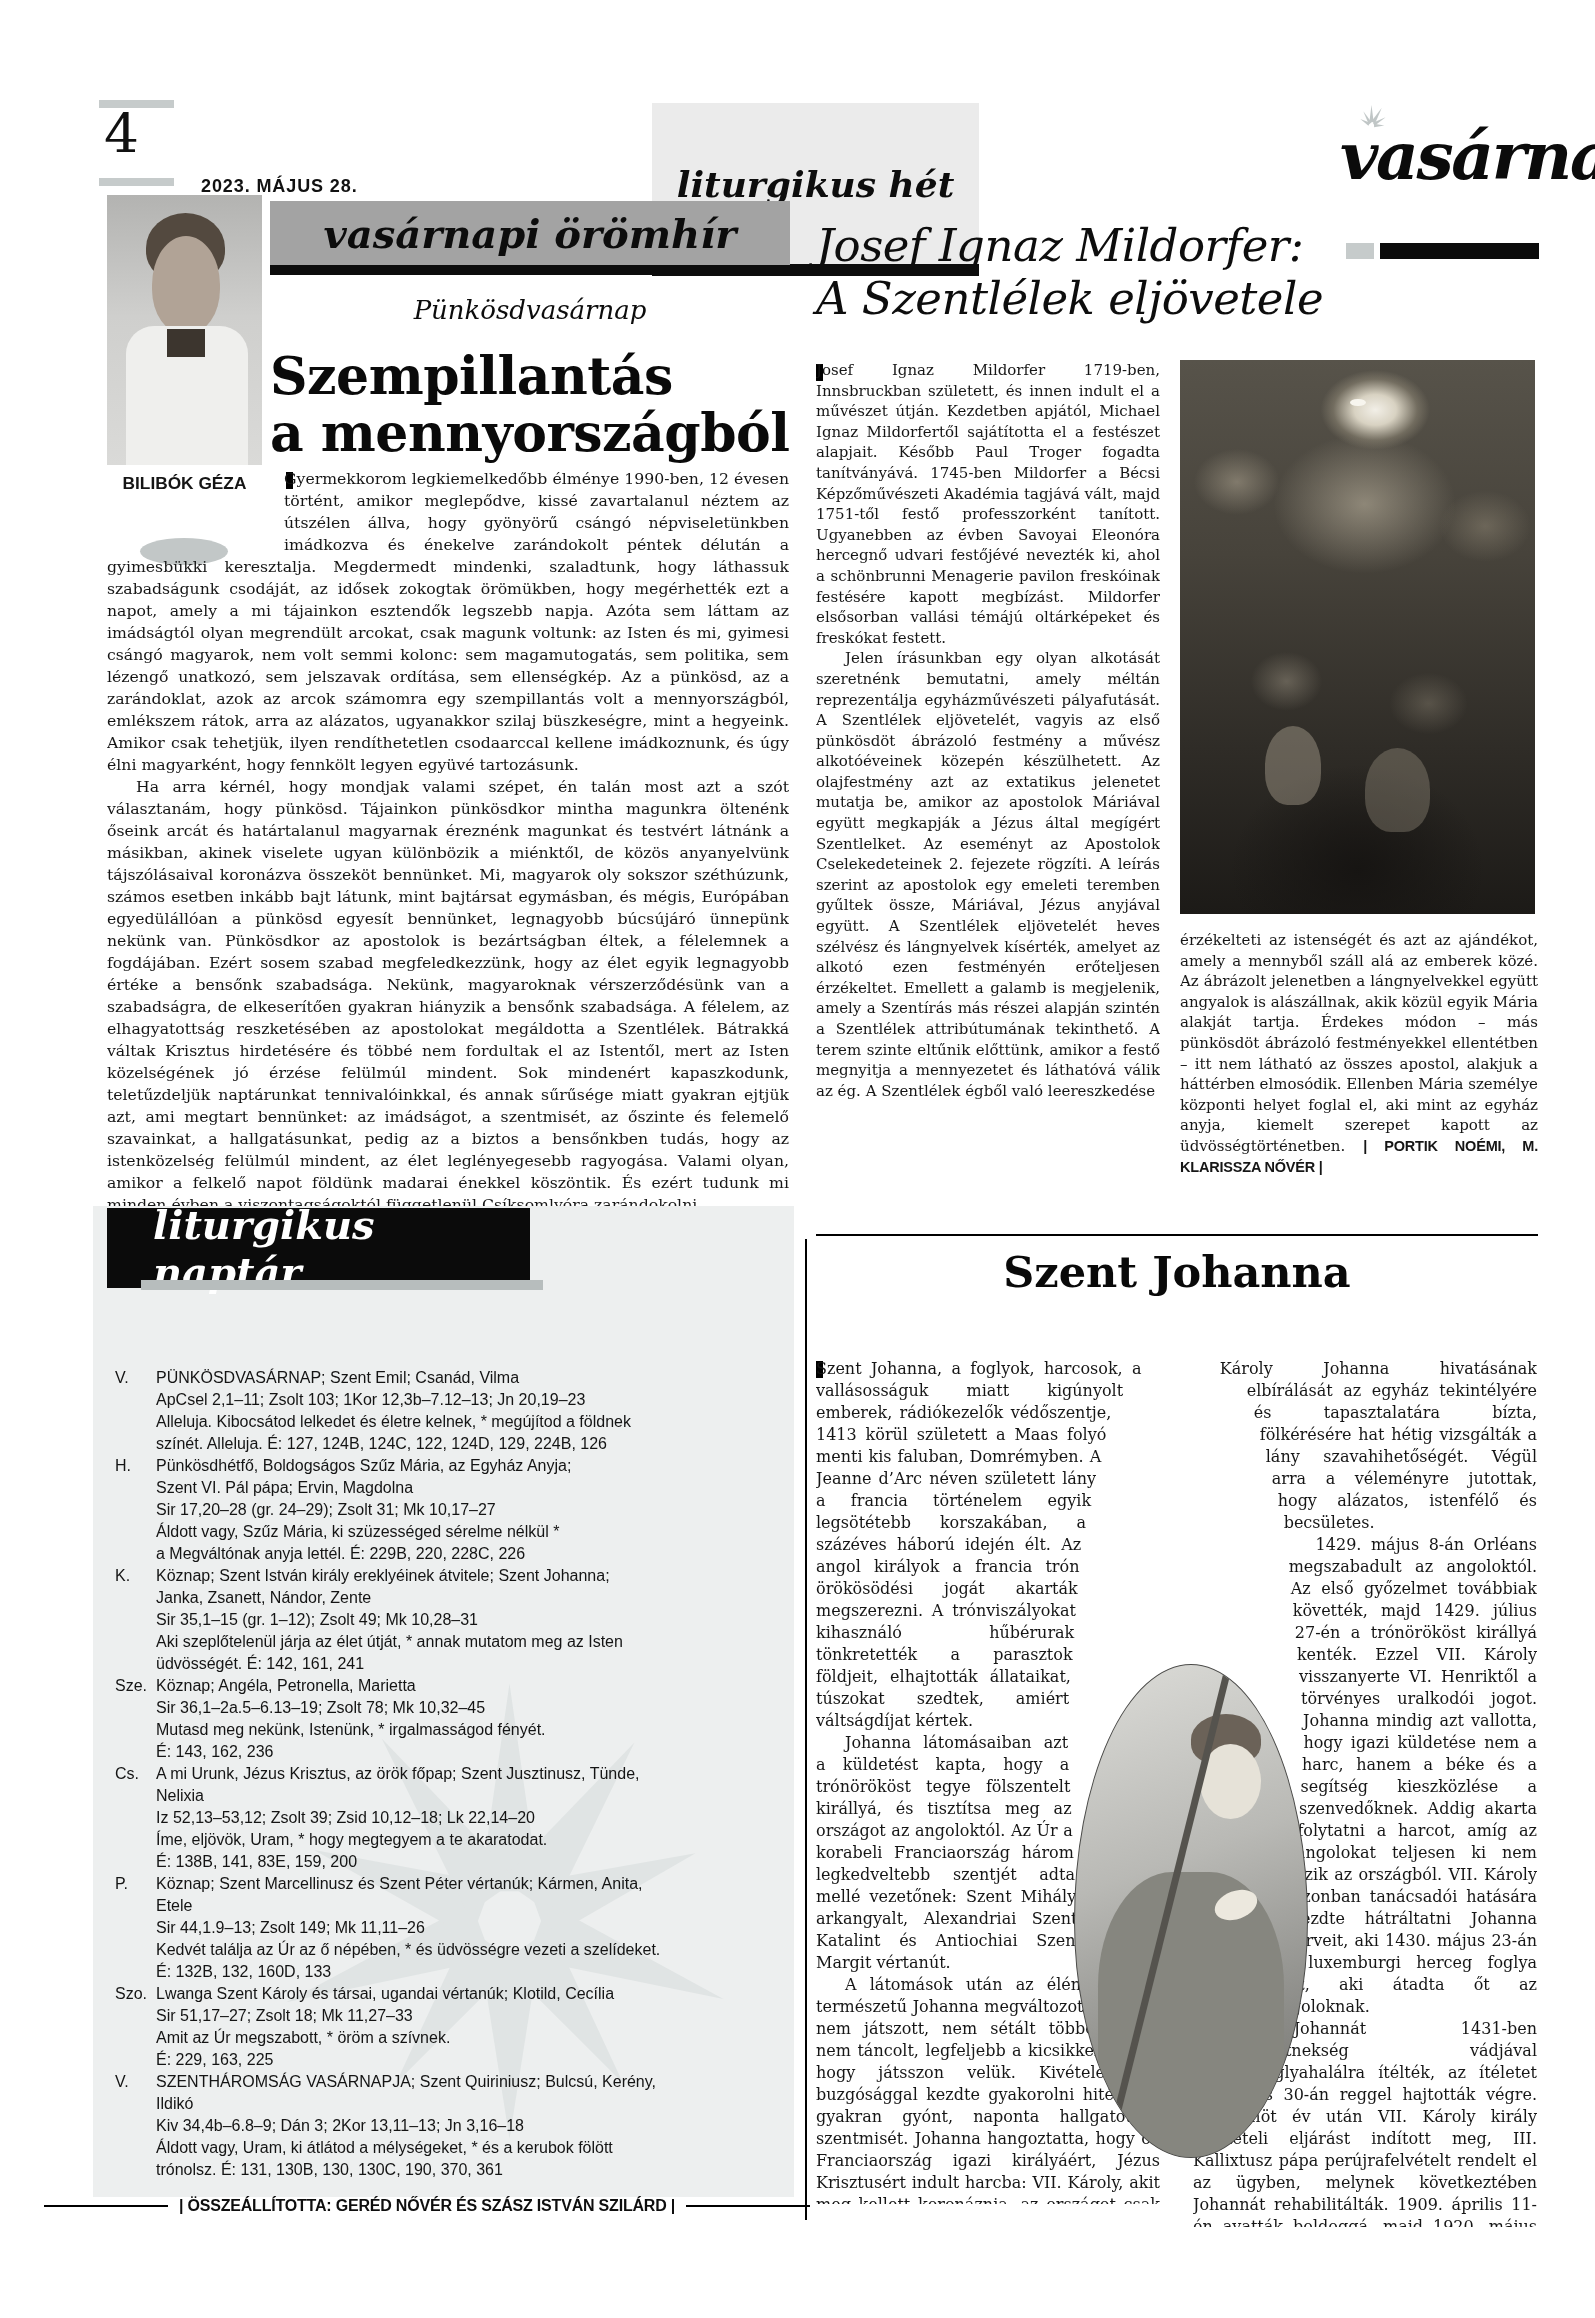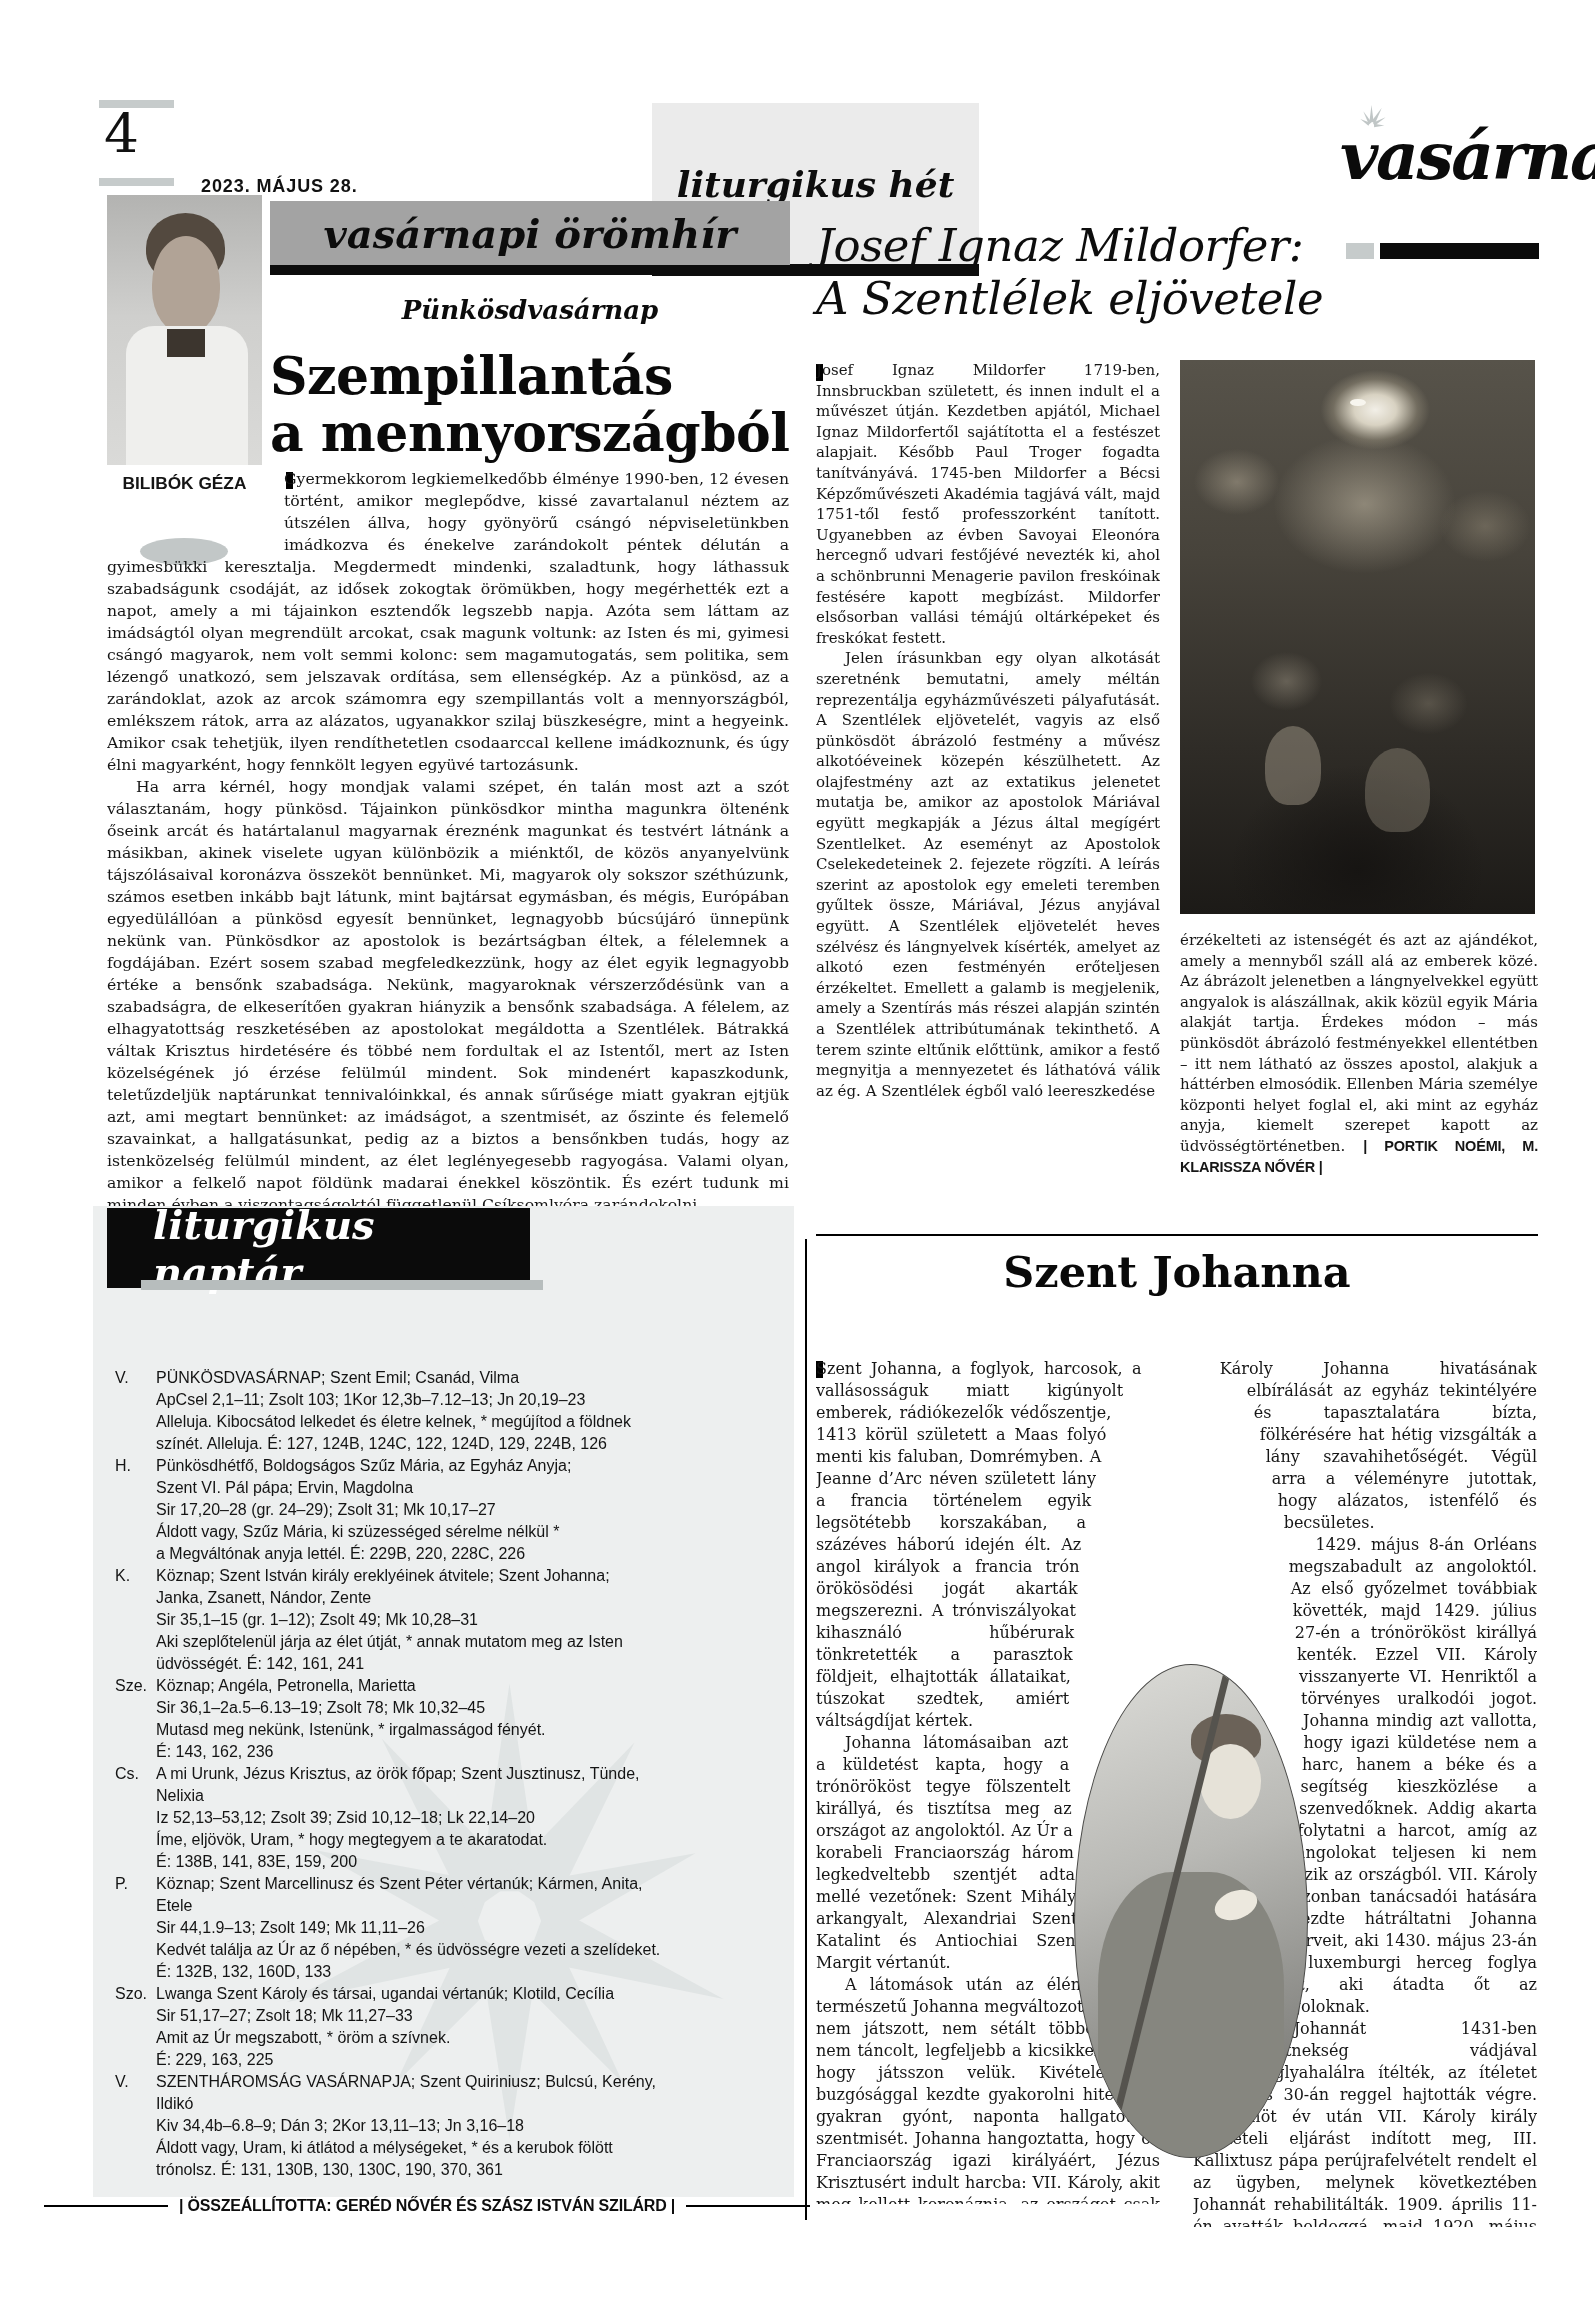--- a/index.html
+++ b/index.html
@@ -26,21 +26,21 @@
   #author-photo{left:107px;top:195px;width:155px;height:270px;background:#c7c7c5;overflow:hidden;}
   #author-photo .bg{position:absolute;inset:0;background:linear-gradient(180deg,#b3b3b1 0%,#cfcfcd 45%,#dadad8 100%);}
   #author-photo .hair{position:absolute;left:39px;top:18px;width:79px;height:70px;border-radius:50% 50% 45% 45%;background:#53493f;}
   #author-photo .face{position:absolute;left:45px;top:41px;width:68px;height:98px;border-radius:50% 50% 46% 46%;background:#b1a396;}
   #author-photo .shirt{position:absolute;left:18.7px;top:131px;width:122px;height:140px;border-radius:28px 28px 0 0;background:#efefed;}
   #author-photo .collar{position:absolute;left:60px;top:134px;width:38px;height:28px;background:#3c352e;}
   #kicker-box{left:270px;top:201px;width:520px;height:64px;background:#a3a3a3;
               display:flex;align-items:center;justify-content:center;}
   #kicker-box .t{font-size:40px;font-weight:bold;font-style:italic;color:#0c0c0c;}
   #kicker-bar{left:270px;top:265px;width:520px;height:10.3px;background:#0c0c0c;}
-  #subkicker{left:270px;top:295px;width:520px;text-align:center;font-size:26px;font-weight:bold;font-style:italic;color:#0c0c0c;}
+  #subkicker{left:270px;top:295px;width:520px;text-align:center;font-size:26px;font-weight:normal;font-style:italic;color:#0c0c0c;}
   #opinion-title{left:270px;top:347px;width:528px;font-size:52px;line-height:57px;font-weight:bold;color:#0a0a0a;letter-spacing:-0.5px;}
   #opinion-author{left:107px;top:473px;width:155px;text-align:center;font-size:17.3px;font-weight:bold;color:#151515;}
   #author-ellipse{left:140px;top:538px;width:88px;height:27px;border-radius:50%;background:#c2c7c7;}
   #opinion-body{left:107px;top:468px;width:682px;height:748px;overflow:hidden;
                 font-size:15.7px;line-height:22px;text-align:justify;color:#161616;}
   #opinion-body .photo-spacer{float:left;width:177px;height:68px;}
   .bodyp{margin:0;}
   .bodyp + .bodyp{text-indent:29px;}
   .lead-marker{width:6.5px;height:17px;background:#000;}
 

